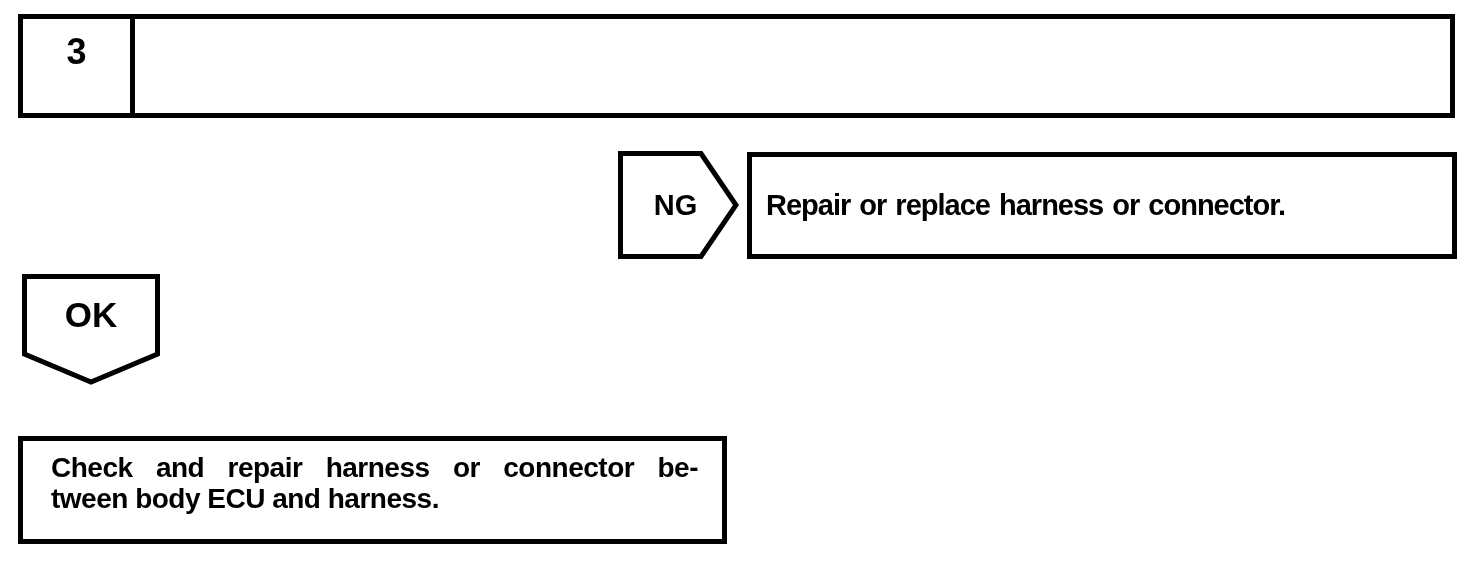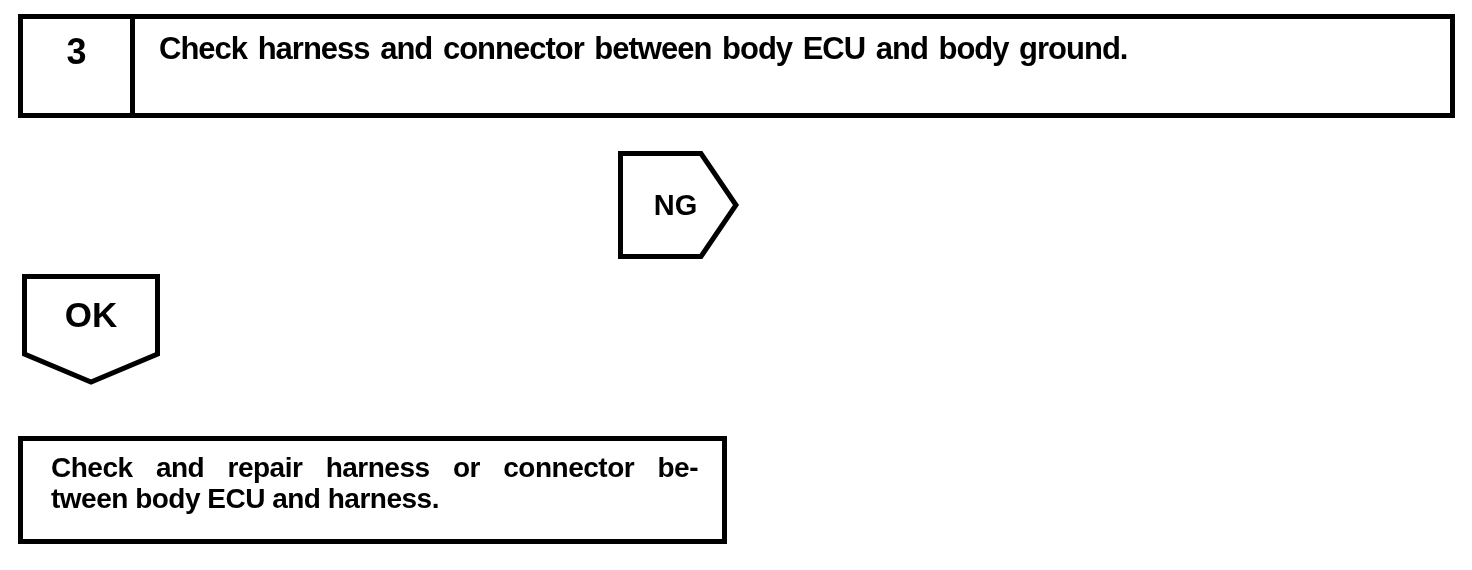--- a/index.html
+++ b/index.html
@@ -93,28 +93,30 @@
 
   svg polygon { fill: #ffffff; stroke: #000000; stroke-width: 5; }
 </style>
 </head>
 <body>
 
 <div class="page">
 
   <div class="abs step-box">
     <div class="step-number-cell">3</div>
-    <div class="step-title-cell">Check harness and connector between body ECU and body ground.</div>
   </div>
 
   <svg class="abs ng-shape" viewBox="0 0 121 108">
     <polygon points="2.5,2.5 83,2.5 118,54 83,105.5 2.5,105.5"></polygon>
   </svg>
   <div class="abs ng-label-layer">NG</div>
 
+  <div class="abs ng-action-box">
+    <span>Repair or replace harness or connector.</span>
+  </div>
 
   <svg class="abs ok-shape" viewBox="0 0 138 111">
     <polygon points="2.5,2.5 135.5,2.5 135.5,80 69,108 2.5,80"></polygon>
   </svg>
   <div class="abs ok-label-layer">OK</div>
 
   <div class="abs ok-action-box">
     <div class="justified-line">Check and repair harness or connector be-</div>
     <div>tween body ECU and harness.</div>
   </div>

